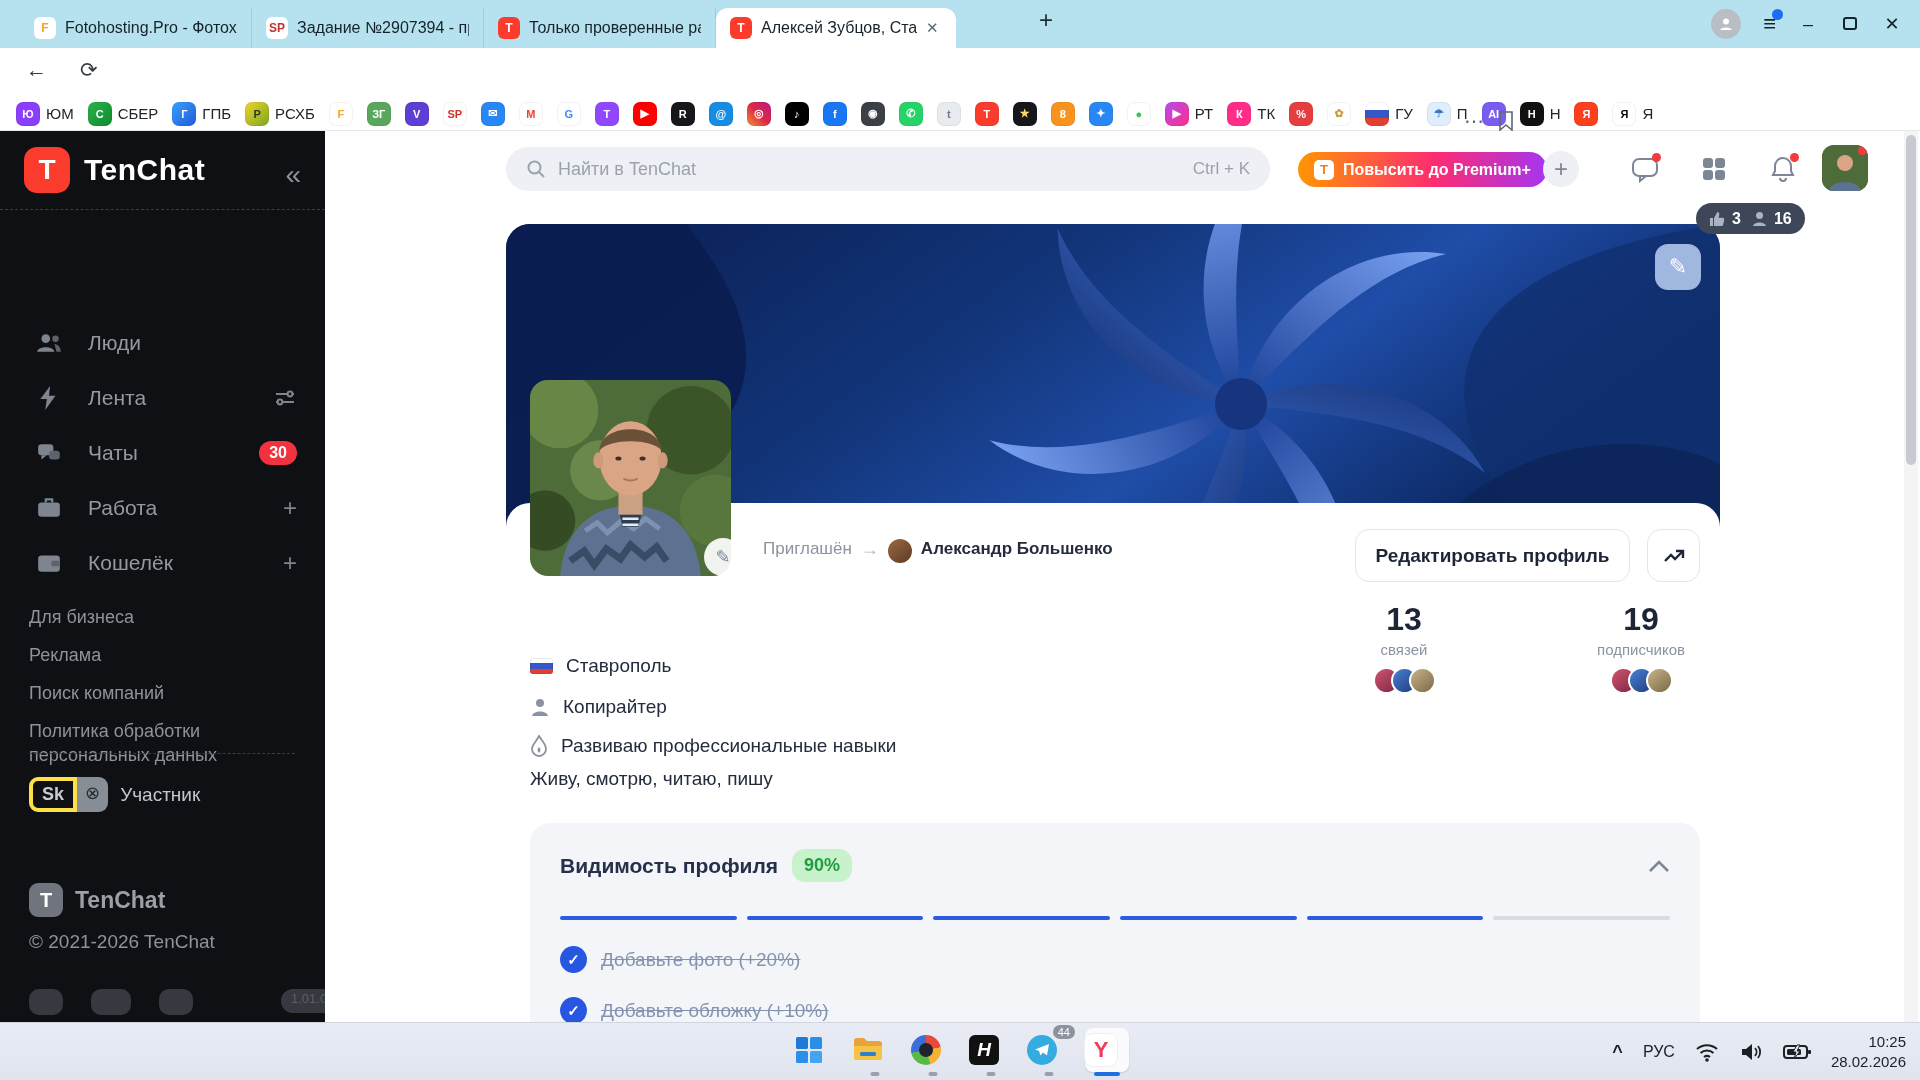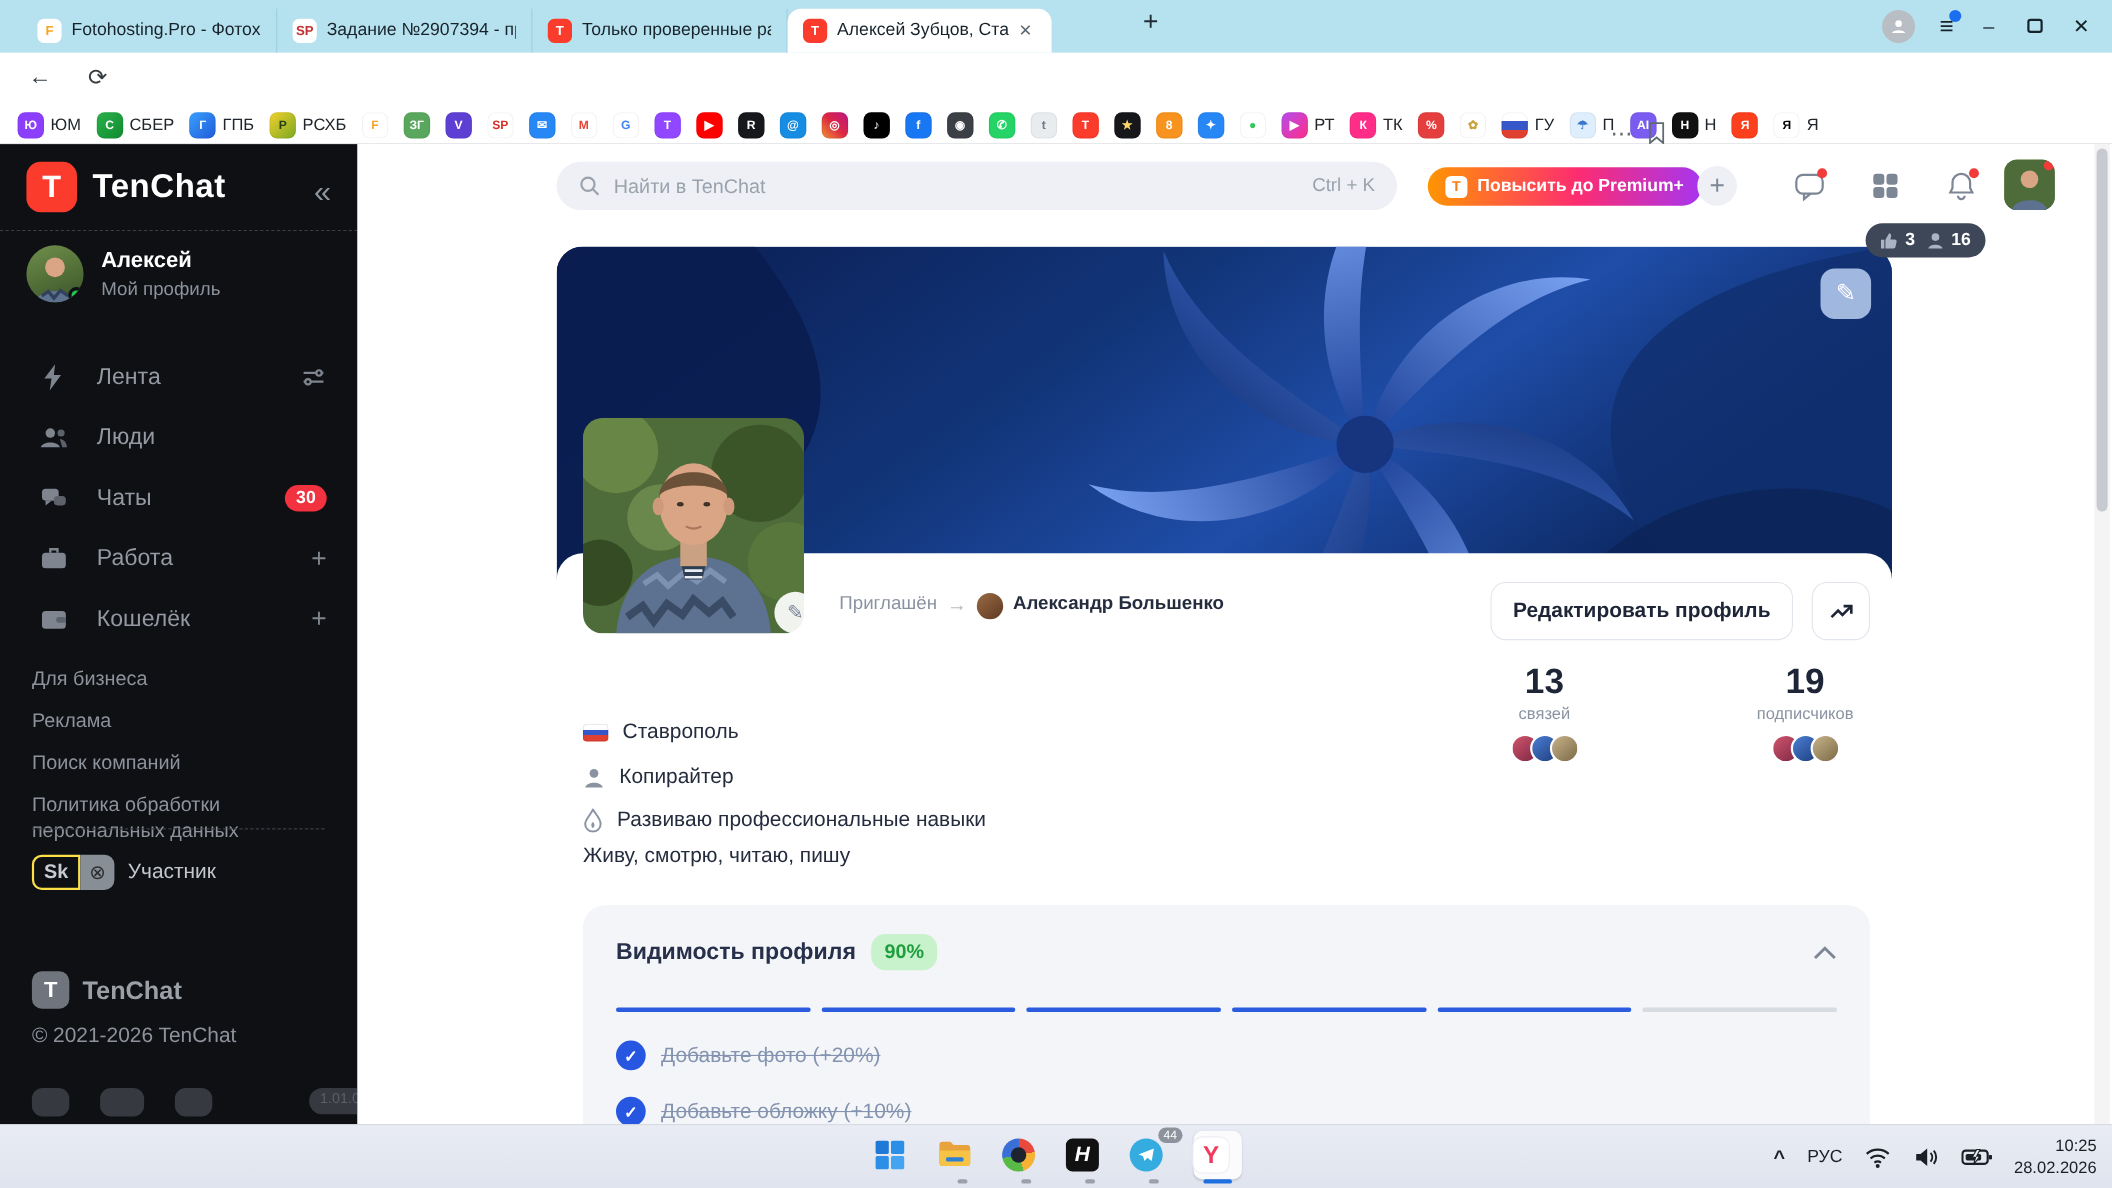--- a/index.html
+++ b/index.html
@@ -75,21 +75,21 @@
   .nav { position:absolute; left:0; top:184px; width:325px; }
   .nav-row { height:55px; display:flex; align-items:center; padding:0 28px 0 36px; gap:26px; }
   .nav-ic { width:26px; height:26px; flex:0 0 26px; }
   .nav-label { color:#9499a1; font-size:21px; flex:1; }
   .nav-right { color:#7e858f; font-size:24px; }
   .badge-30 { background:#f2323f; color:#fff; font-size:16px; font-weight:bold; border-radius:12px;
     padding:3px 10px; }
   .side-links { position:absolute; left:29px; top:474px; width:260px; }
   .side-link { color:#8d929b; font-size:18px; line-height:24px; margin-bottom:14px; }
   .sk { position:absolute; left:29px; top:646px; display:flex; align-items:center; gap:12px; }
-  .sk-box1 { border:2px solid #fde047; color:#c8ccd2; border-radius:9px 0 0 9px; font-weight:bold;
+  .sk-box1 { border:4px solid #fde047; color:#c8ccd2; border-radius:9px 0 0 9px; font-weight:bold;
     font-size:18px; padding:3px 9px; }
   .sk-box2 { background:#888e96; color:#2a2d31; border-radius:0 9px 9px 0; font-size:18px; padding:5px 8px; }
   .sk-label { color:#c3c7cd; font-size:19px; }
   .devnote { position:absolute; left:29px; top:692px; width:245px; color:#8d929b; font-size:18px; line-height:25px; }
   .foot-brand { position:absolute; left:29px; top:752px; display:flex; align-items:center; gap:12px; }
   .tc-logo-gray { width:34px; height:34px; border-radius:9px; background:#70757d; color:#fff;
     font-weight:bold; font-size:20px; display:flex; align-items:center; justify-content:center; }
   .foot-name { color:#9b9fa6; font-size:23px; font-weight:bold; }
   .copyright { position:absolute; left:29px; top:800px; color:#8d929b; font-size:19px;text-align:center; }
   .store-partial { position:absolute; left:29px; top:858px; display:flex; gap:28px; align-items:flex-start; opacity:.55; }
@@ -462,55 +462,41 @@
   <div class="app">
 
     <div class="sidebar">
       <div class="brand">
         <span class="tc-logo">T</span>
         <span class="brand-name">TenChat</span>
       </div>
       <span class="collapse">«</span>
       <div class="dash" style="top:78px;"></div>
 
-      <div class="me">
-        <span class="me-av">
-          <svg class="ic" width="52" height="52" viewBox="0 0 52 52">
-              <circle cx="26" cy="20" r="9" fill="#d9a585"></circle>
-              <path d="M8 52c2-14 34-14 36 0z" fill="#5d7290"></path>
-              <path d="M14 46l6-4 5 6 6-7 7 5" stroke="#31415a" stroke-width="3" fill="none"></path>
+
+      <div class="nav">
+        <div class="nav-row">
+          <svg class="nav-ic ic" viewBox="0 0 24 24">
+              <circle cx="9" cy="8" r="4" fill="#7e858f"></circle>
+              <path d="M1 20c1-5.5 15-5.5 16 0z" fill="#7e858f"></path>
+              <circle cx="18" cy="8" r="3" fill="#7e858f" opacity=".7"></circle>
+              <path d="M17 13c3.2.3 5.6 2.6 6 7h-4" fill="#7e858f" opacity=".7"></path>
             </svg>
-          <span class="me-dot"></span>
-        </span>
-        <span>
-          <div class="me-name">Алексей</div>
-          <div class="me-sub">Мой профиль</div>
-        </span>
-      </div>
-
-      <div class="nav">
+          <span class="nav-label">Люди</span>
+        </div>
         <div class="nav-row">
           <svg class="nav-ic ic" viewBox="0 0 24 24">
               <path d="M13 1 4 13h6l-1.5 10L18 10h-6z" fill="#7e858f"></path>
             </svg>
           <span class="nav-label">Лента</span>
           <svg class="ic" width="24" height="24" viewBox="0 0 24 24">
               <path d="M3 8h12M19 8h2M3 16h2M9 16h12" stroke="#7e858f" stroke-width="2"></path>
               <circle cx="17" cy="8" r="2.4" fill="none" stroke="#7e858f" stroke-width="2"></circle>
               <circle cx="7" cy="16" r="2.4" fill="none" stroke="#7e858f" stroke-width="2"></circle>
             </svg>
-        </div>
-        <div class="nav-row">
-          <svg class="nav-ic ic" viewBox="0 0 24 24">
-              <circle cx="9" cy="8" r="4" fill="#7e858f"></circle>
-              <path d="M1 20c1-5.5 15-5.5 16 0z" fill="#7e858f"></path>
-              <circle cx="18" cy="8" r="3" fill="#7e858f" opacity=".7"></circle>
-              <path d="M17 13c3.2.3 5.6 2.6 6 7h-4" fill="#7e858f" opacity=".7"></path>
-            </svg>
-          <span class="nav-label">Люди</span>
         </div>
         <div class="nav-row">
           <svg class="nav-ic ic" viewBox="0 0 24 24">
               <rect x="2" y="4" width="14" height="10" rx="3" fill="#7e858f"></rect>
               <path d="M5 14v4l5-4z" fill="#7e858f"></path>
               <rect x="12" y="10" width="10" height="8" rx="3" fill="#5c636c"></rect>
             </svg>
           <span class="nav-label">Чаты</span>
           <span class="badge-30">30</span>
         </div>

